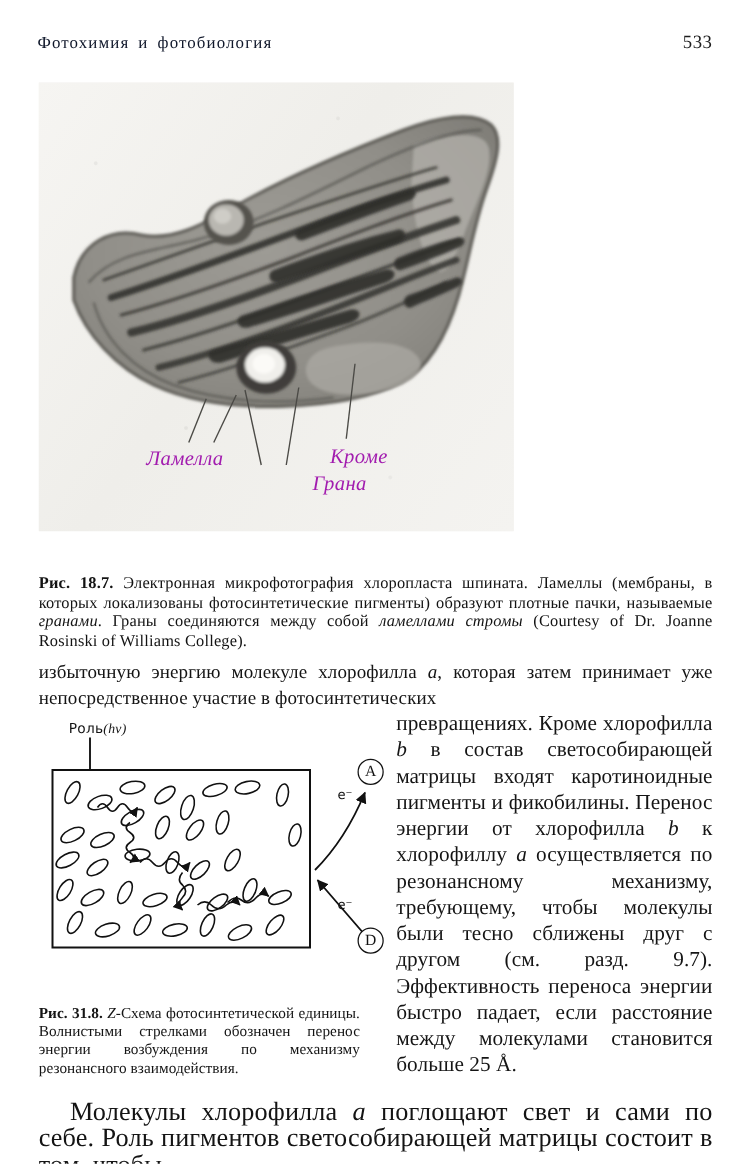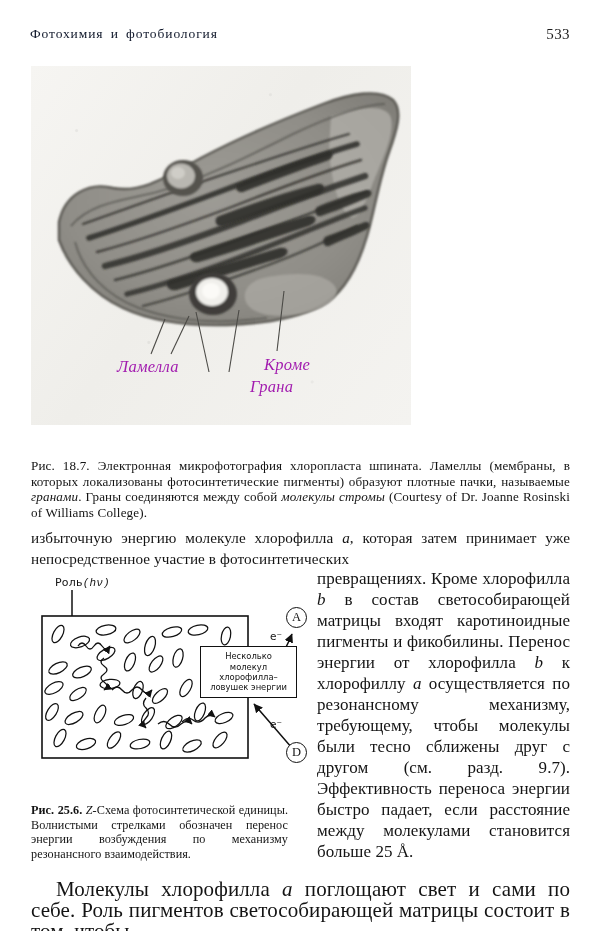--- a/index.html
+++ b/index.html
@@ -84,21 +84,21 @@
     position: absolute;
     left: 31px;
     top: 445px;
     width: 539px;
     font-size: 13.1px;
     line-height: 15.6px;
     text-align: justify;
     letter-spacing: 0.15px;
     color: #131313;
   }
-  .caption-1 b { font-weight: normal; }
+  .caption-1 b { font-weight: bold; }
   .caption-1 i { font-style: italic; }
 
   
   .para-lead {
     position: absolute;
     left: 31px;
     top: 512px;
     width: 539px;
     font-size: 15.2px;
     line-height: 21px;
@@ -121,21 +121,21 @@
     position: absolute;
     font-family: "DejaVu Sans", "Liberation Sans", sans-serif;
     color: #141414;
     white-space: nowrap;
   }
   .z-light {
     left: 35px; top: 4px;
     font-size: 11px;
     letter-spacing: 0.2px;
   }
-  .z-light i { font-family: Liberation Mono, monospace; font-style: italic; }
+  .z-light i { font-family: Liberation Serif, serif; font-style: italic; }
 
   .z-trap {
     position: absolute;
     left: 180px;
     top: 74px;
     width: 97px;
     height: 52px;
     border: 1.4px solid #111;
     background: #fff;
     box-sizing: border-box;
@@ -302,21 +302,21 @@
       <path d="M 246 285 L 253 225"></path>
     </g>
   </svg>
 
   <span class="plate-label lbl-lamella">Ламелла</span>
   <span class="plate-label lbl-grana">Грана</span>
   <span class="plate-label lbl-stroma">Кроме</span>
 </div>
 
 <p class="caption-1">
-  <b>Рис. 18.7.</b><span> Электронная микрофотография хлоропласта шпината. Ламеллы (мембраны, в которых локализованы фотосинтетические пигменты) образуют плотные пачки, называемые </span><i>гранами</i><span>. Граны соединяются между собой </span><i>молекулы стромы</i><span> (Courtesy of Dr. Joanne Rosinski of Williams College).</span>
+  <b>Рис. 18.7.</b><span> Электронная микрофотография хлоропласта шпината. Ламеллы (мембраны, в которых локализованы фотосинтетические пигменты) образуют плотные пачки, называемые </span><i>гранами</i><span>. Граны соединяются между собой </span><i>ламеллами стромы</i><span> (Courtesy of Dr. Joanne Rosinski of Williams College).</span>
 </p>
 
 <p class="para-lead">
   <span>избыточную энергию молекуле хлорофилла </span><i>a</i><span>, которая затем принимает уже непосредственное участие в фотосинтетических</span>
 </p>
 
 <div class="zfig">
   <svg viewBox="0 0 290 212" width="290" height="212">
     <defs>
       <marker id="arw" markerWidth="7" markerHeight="7" refX="5.6" refY="3" orient="auto">
@@ -379,35 +379,29 @@
       <path d="M 138 152 q 6 -5 11 0 q 6 6 12 0 q 6 -5 11 0" marker-end="url(#arw)"></path>
       <path d="M 162 150 q 6 -6 11 -2 q 6 5 12 -2 q 5 -5 10 -1" marker-end="url(#arw)"></path>
     </g>
 
     <path d="M 232 124 C 248 108, 262 86, 272 62" stroke="#111" stroke-width="1.5" fill="none" marker-end="url(#arw)"></path>
     <path d="M 272 176 C 260 162, 246 146, 234 132" stroke="#111" stroke-width="1.5" fill="none" marker-end="url(#arw)"></path>
   </svg>
 
   <span class="z-text z-light"><span>Роль</span><i>(hν)</i></span>
 
-  <div class="z-trap">
-    <span>Несколько</span>
-    <span>молекул</span>
-    <span>хлорофилла–</span>
-    <span>ловушек энергии</span>
-  </div>
 
   <div class="z-node z-node-a">A</div>
   <div class="z-node z-node-d">D</div>
   <span class="z-text z-e1">e⁻</span>
   <span class="z-text z-e2">e⁻</span>
 </div>
 
 <p class="caption-2">
-  <b>Рис. 25.6.</b><i> Z</i><span>-Схема фотосинтетической единицы. Волнистыми стрелками обозначен перенос энергии возбуждения по механизму резонансного взаимодействия.</span>
+  <b>Рис. 31.8.</b><i> Z</i><span>-Схема фотосинтетической единицы. Волнистыми стрелками обозначен перенос энергии возбуждения по механизму резонансного взаимодействия.</span>
 </p>
 
 <div class="col-right">
   <span>превращениях. Кроме хлорофилла </span><i>b</i><span> в состав светособирающей матрицы входят каротиноидные пигменты и фикобилины. Перенос энергии от хлорофилла </span><i>b</i><span> к хлорофиллу </span><i>a</i><span> осуществляется по резонансному механизму, требующему, чтобы молекулы были тесно сближены друг с другом (см. разд. 9.7). Эффективность переноса энергии быстро падает, если расстояние между молекулами становится больше 25 Å.</span>
 </div>
 
 <p class="para-tail">
   <span class="indent"></span><span>Молекулы хлорофилла </span><i>a</i><span> поглощают свет и сами  по себе. Роль пигментов светособирающей матрицы состоит в том, чтобы</span>
 </p>
 

